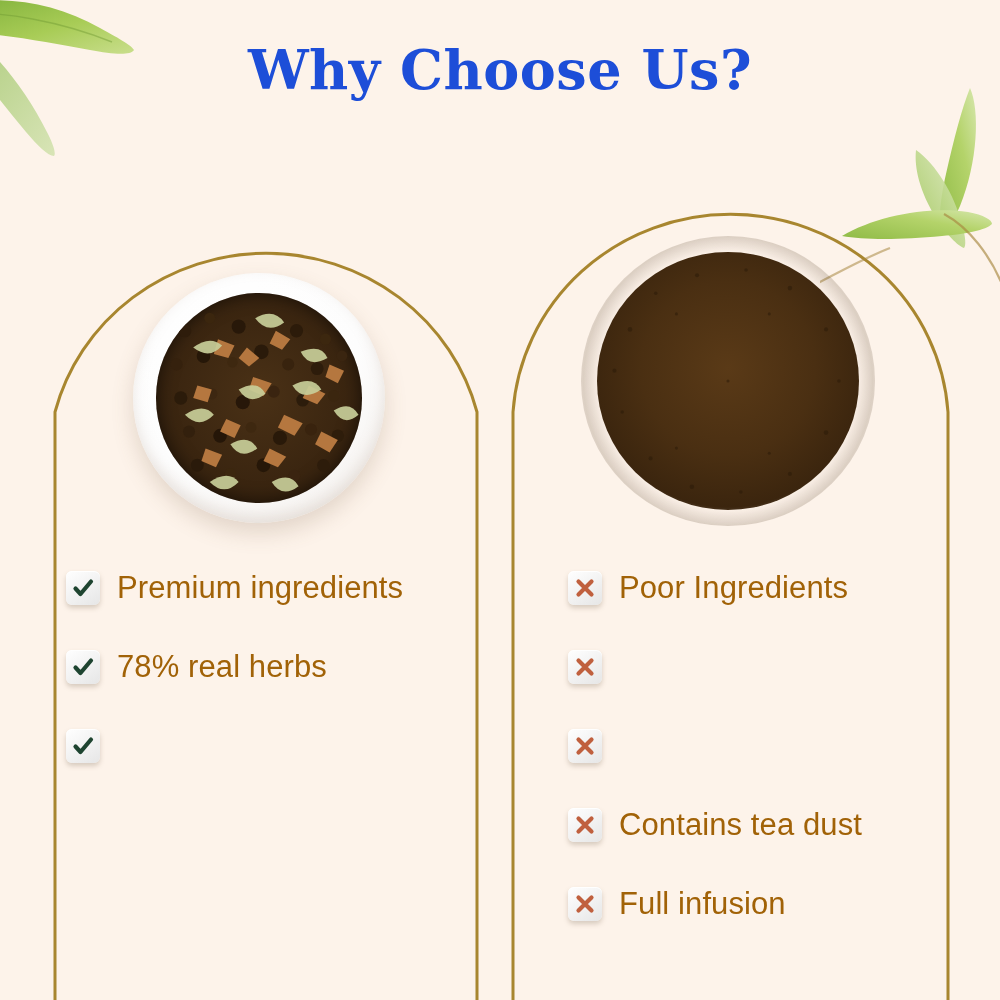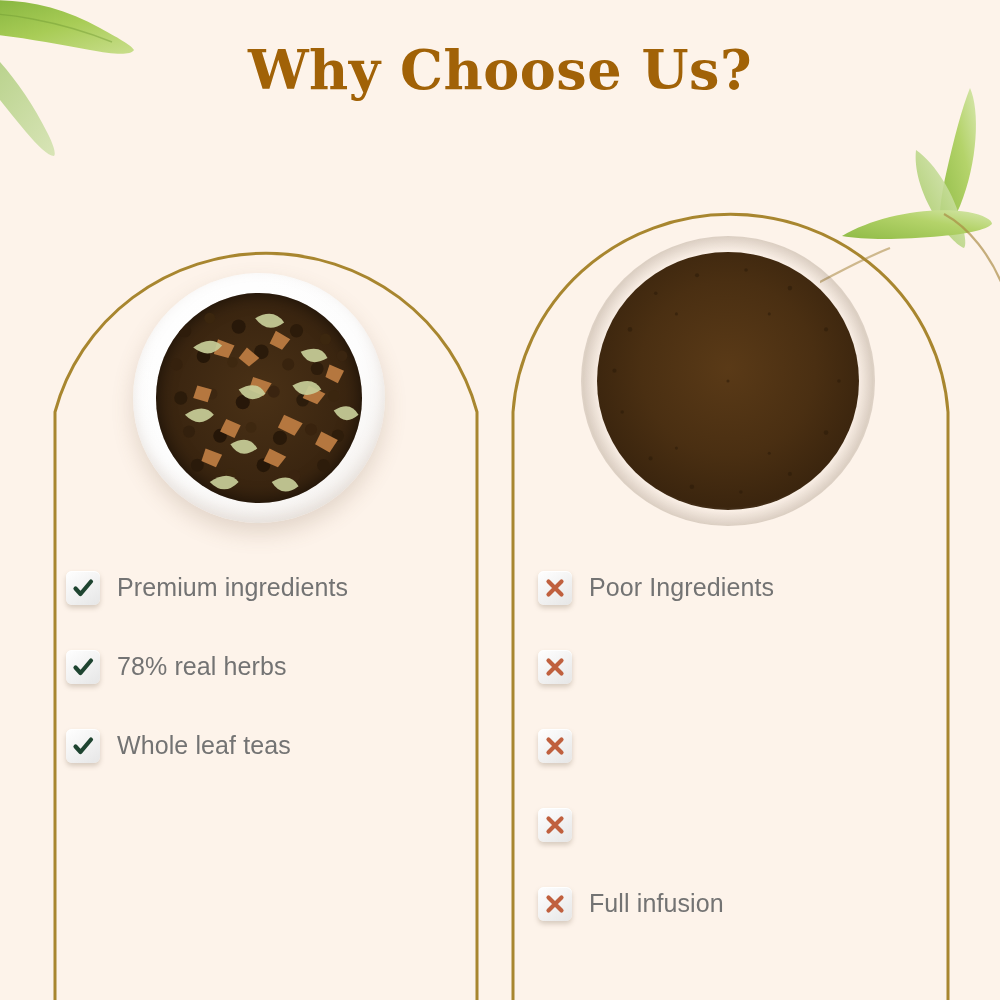--- a/index.html
+++ b/index.html
@@ -10,21 +10,21 @@
     position:relative;
   }
   .stage{position:absolute;inset:0;width:1000px;height:1000px;}
 
   
   .title{
     position:absolute;top:38px;left:0;width:1000px;
     text-align:center;
     font-family:"DejaVu Serif","Liberation Serif",serif;
     font-size:54px;font-weight:700;letter-spacing:.5px;
-    color:#a16207;
+    color:#1d4ed8;
     white-space:nowrap;
   }
 
   
   .arches{position:absolute;inset:0;pointer-events:none;}
 
   
   .bowl{
     position:absolute;left:133px;top:273px;width:252px;height:250px;
   }
@@ -49,33 +49,33 @@
     filter:blur(.2px);
   }
   .dust::after{
     content:"";position:absolute;inset:-16px;border-radius:50%;
     background:radial-gradient(circle at 50% 50%, rgba(70,45,20,.0) 62%, rgba(70,45,20,.18) 70%, rgba(70,45,20,0) 84%);
   }
 
   
   .col{position:absolute;top:548px;}
   .col-left{left:66px;width:400px;}
-  .col-right{left:538px;width:400px;}
+  .col-right{left:568px;width:400px;}
   .row{
     display:flex;align-items:center;gap:17px;height:79px;
   }
   .mark{
     flex:0 0 auto;width:34px;height:34px;border-radius:6px;
     background:linear-gradient(145deg,#ffffff 0%,#f4f4f4 45%,#e6e6e6 100%);
     box-shadow:0 3px 5px rgba(120,100,80,.28), 0 1px 0 rgba(255,255,255,.9) inset;
     display:flex;align-items:center;justify-content:center;
   }
   .mark svg{display:block;}
   .row-label{
-    font-size:25px;color:#737373;letter-spacing:.1px;white-space:nowrap;
+    font-size:31px;color:#a16207;letter-spacing:.1px;white-space:nowrap;
     line-height:1;
   }
 
   
   .leaf-tl{position:absolute;left:-18px;top:-12px;width:200px;height:190px;}
   .leaf-tr{position:absolute;right:-10px;top:88px;width:190px;height:215px;}
 </style>
 </head>
 <body>
 
@@ -232,21 +232,20 @@
           </svg>
       </span>
       <span class="row-label">78% real herbs</span>
     </div>
     <div class="row">
       <span class="mark">
         <svg width="24" height="24" viewBox="0 0 24 24">
             <path d="M4.5 12.5 L9.5 18 L20 5.5" fill="none" stroke="#1E4430" stroke-width="4.2" stroke-linecap="round" stroke-linejoin="round"></path>
           </svg>
       </span>
-      <span class="row-label">Whole leaf teas</span>
     </div>
   </div>
 
   <div class="col col-right">
     <div class="row">
       <span class="mark">
         <svg width="24" height="24" viewBox="0 0 24 24">
             <path d="M5.5 5.5 L18.5 18.5 M18.5 5.5 L5.5 18.5" fill="none" stroke="#C0603E" stroke-width="4.2" stroke-linecap="round"></path>
           </svg>
       </span>
@@ -265,20 +264,21 @@
             <path d="M5.5 5.5 L18.5 18.5 M18.5 5.5 L5.5 18.5" fill="none" stroke="#C0603E" stroke-width="4.2" stroke-linecap="round"></path>
           </svg>
       </span>
     </div>
     <div class="row">
       <span class="mark">
         <svg width="24" height="24" viewBox="0 0 24 24">
             <path d="M5.5 5.5 L18.5 18.5 M18.5 5.5 L5.5 18.5" fill="none" stroke="#C0603E" stroke-width="4.2" stroke-linecap="round"></path>
           </svg>
       </span>
+      <span class="row-label">Contains tea dust</span>
     </div>
     <div class="row">
       <span class="mark">
         <svg width="24" height="24" viewBox="0 0 24 24">
             <path d="M5.5 5.5 L18.5 18.5 M18.5 5.5 L5.5 18.5" fill="none" stroke="#C0603E" stroke-width="4.2" stroke-linecap="round"></path>
           </svg>
       </span>
       <span class="row-label">Full infusion</span>
     </div>
   </div>

